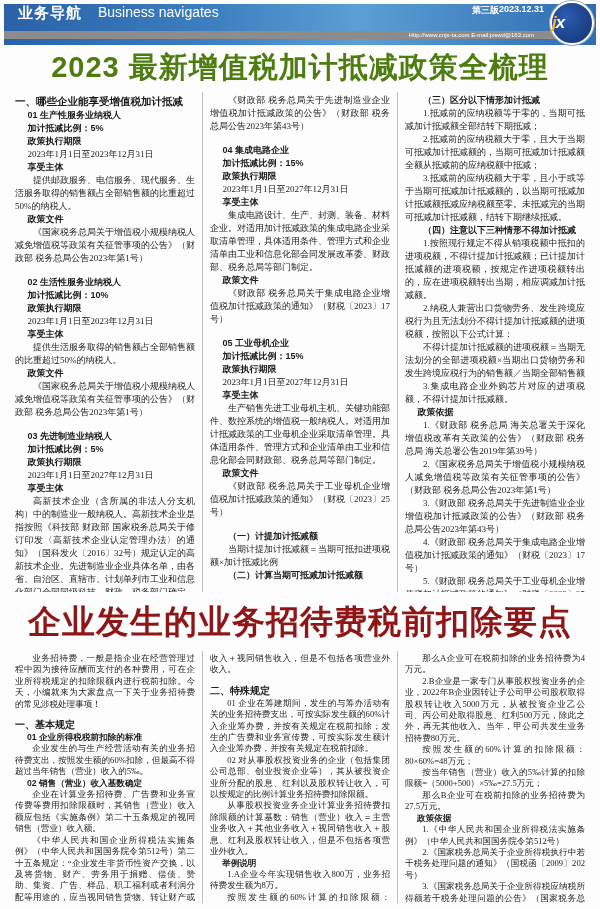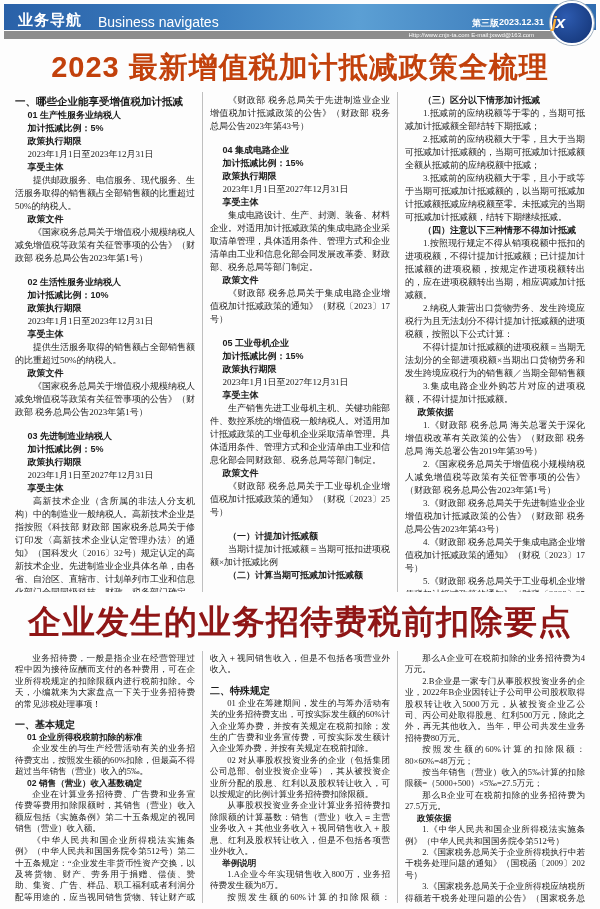--- a/index.html
+++ b/index.html
@@ -1,40 +1,40 @@
 <!DOCTYPE html>
 <html><head>
 <meta charset="utf-8">
 <style>
   html,body{margin:0;padding:0;background:#e8e8e8;}
   .page{position:relative;width:600px;height:909px;background:#fdfdfd;margin:0 auto;
         overflow:hidden;font-family:"Liberation Serif",serif;color:#1c1c1c;
         box-shadow:0 0 4px rgba(0,0,0,.3);}
   
   .masthead{position:relative;height:42px;}
-  .topbar{position:absolute;left:4px;right:4px;top:4px;height:26px;
+  .topbar{position:absolute;left:4px;right:4px;top:4px;height:41px;
           background:linear-gradient(90deg,#2a61a8 0%,#3c7fc0 35%,#5b9fd4 60%,#2f6cb0 100%);
-          display:flex;align-items:flex-end;color:#fff;}
+          display:flex;align-items:flex-start;color:#fff;}
   .topbar .cn{font-family:"Liberation Sans",sans-serif;font-weight:bold;font-size:15px;
               margin-left:14px;letter-spacing:1px;}
   .topbar .en{font-family:"Liberation Sans",sans-serif;font-size:14px;margin-left:16px;}
   .topbar .right{margin-left:auto;margin-right:52px;font-family:"Liberation Sans",sans-serif;
                  font-size:9px;font-weight:bold;display:flex;}
   .graybar{position:absolute;left:4px;right:20px;top:31px;height:8px;background:#8c8c8c;
            display:flex;align-items:center;justify-content:flex-end;}
   .graybar span{color:#fff;font-family:"Liberation Sans",sans-serif;font-size:6px;
                 margin-right:46px;white-space:nowrap;}
   .logo{position:absolute;right:6px;top:1px;width:40px;height:40px;border-radius:50%;
         background:radial-gradient(circle at 35% 35%,#2d5bb0,#123272);border:2px solid #fff;
         box-shadow:0 0 0 1px #9ab;display:flex;align-items:center;justify-content:flex-start;}
   .logo span{color:#fff;font-family:"Liberation Sans",sans-serif;font-weight:bold;
              font-style:italic;font-size:17px;letter-spacing:-1px;}
   .logo span::first-letter{color:#ffb23a;}
   
-  .t1{margin:6px 0 4px;text-align:center;color:#c2410c;font-family:"Liberation Sans",sans-serif;
+  .t1{margin:6px 0 4px;text-align:center;color:#4d7c0f;font-family:"Liberation Sans",sans-serif;
       font-weight:bold;font-size:29px;letter-spacing:1px;}
   .t2{margin:8px 0 6px;text-align:center;color:#8f1616;font-family:"Liberation Sans",sans-serif;
       font-weight:bold;font-size:33px;letter-spacing:1px;}
   
   .cols{display:flex;align-items:stretch;padding:0 8px;}
   .cols1{height:500px;}
   .cols2{height:252px;}
   .col{flex:1 1 0;padding:2px 7px 0 7px;overflow:hidden;}
   .col + .col{border-left:1px solid #bfbfbf;}
   

